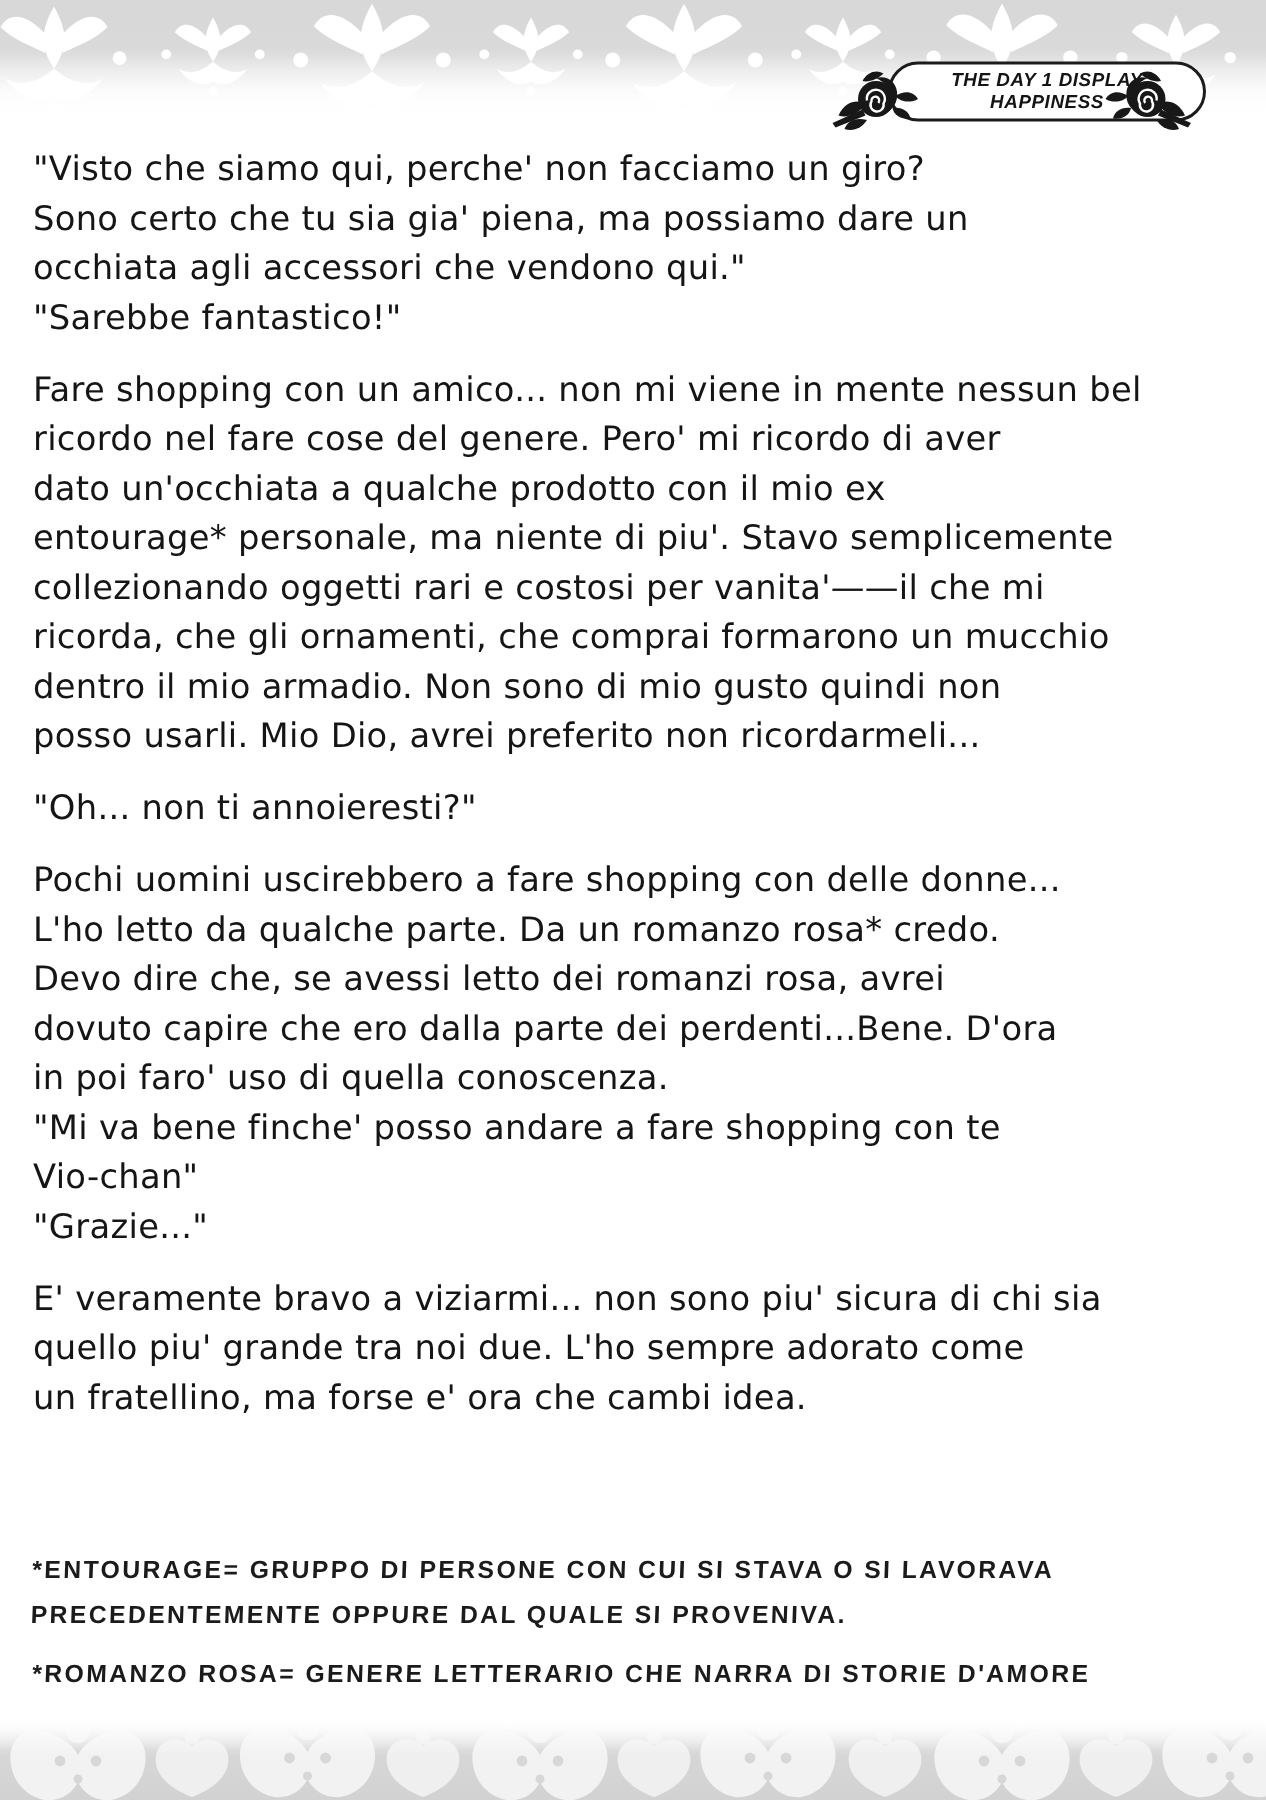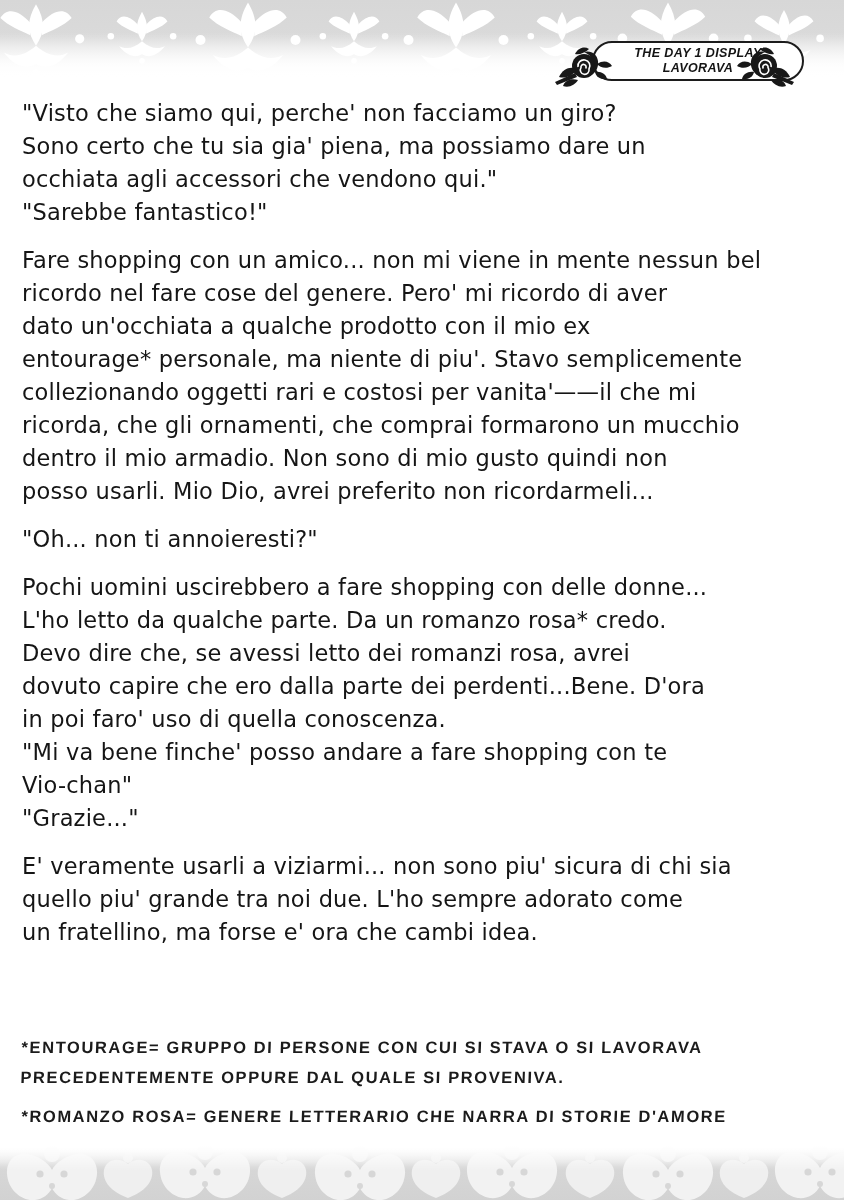--- a/index.html
+++ b/index.html
@@ -93,21 +93,21 @@
     <use href="#fleur" transform="translate(354,10) scale(0.82)"></use>
     <use href="#fleur" transform="translate(456,0) scale(1.25)"></use>
     <use href="#fleur" transform="translate(562,10) scale(0.82)"></use>
     <use href="#fleur" transform="translate(668,0) scale(1.2)"></use>
     <use href="#fleur" transform="translate(784,8) scale(0.95)"></use>
   </svg>
 </div>
 
 <div class="title-badge">
   <span class="tline">THE DAY 1 DISPLAY</span>
-  <span class="tline">LAVORAVA</span>
+  <span class="tline">HAPPINESS</span>
 </div>
 
 <svg class="rose rose-left" viewBox="0 0 64 48" aria-hidden="true">
   <g fill="#181818">
     <path d="M4,38 L24,29 L26,33 L6,41 Z"></path>
     <path d="M8,33 C12,24 20,22 26,25 C22,32 14,35 8,33 Z"></path>
     <path d="M12,42 C18,44 24,41 27,36 C20,34 14,36 12,42 Z"></path>
     <circle cx="33" cy="22" r="12"></circle>
     <path d="M33,8 C40,6 46,10 47,17 C48,24 44,30 38,32 C44,26 45,18 40,13 C37,10 35,9 33,8 Z"></path>
     <path d="M44,28 C50,27 55,30 56,35 C50,36 45,33 44,28 Z"></path>
@@ -150,21 +150,21 @@
 posso usarli. Mio Dio, avrei preferito non ricordarmeli...</p>
   <p class="para">"Oh... non ti annoieresti?"</p>
   <p class="para">Pochi uomini uscirebbero a fare shopping con delle donne...
 L'ho letto da qualche parte. Da un romanzo rosa* credo.
 Devo dire che, se avessi letto dei romanzi rosa, avrei
 dovuto capire che ero dalla parte dei perdenti...Bene. D'ora
 in poi faro' uso di quella conoscenza.
 "Mi va bene finche' posso andare a fare shopping con te
 Vio-chan"
 "Grazie..."</p>
-  <p class="para">E' veramente usarli a viziarmi... non sono piu' sicura di chi sia
+  <p class="para">E' veramente bravo a viziarmi... non sono piu' sicura di chi sia
 quello piu' grande tra noi due. L'ho sempre adorato come
 un fratellino, ma forse e' ora che cambi idea.</p>
 </main>
 
 <div class="footnotes">
   <p class="footnote">*ENTOURAGE= GRUPPO DI PERSONE CON CUI SI STAVA O SI LAVORAVA
 PRECEDENTEMENTE OPPURE DAL QUALE SI PROVENIVA.</p>
   <p class="footnote">*ROMANZO ROSA= GENERE LETTERARIO CHE NARRA DI STORIE D'AMORE</p>
 </div>
 

